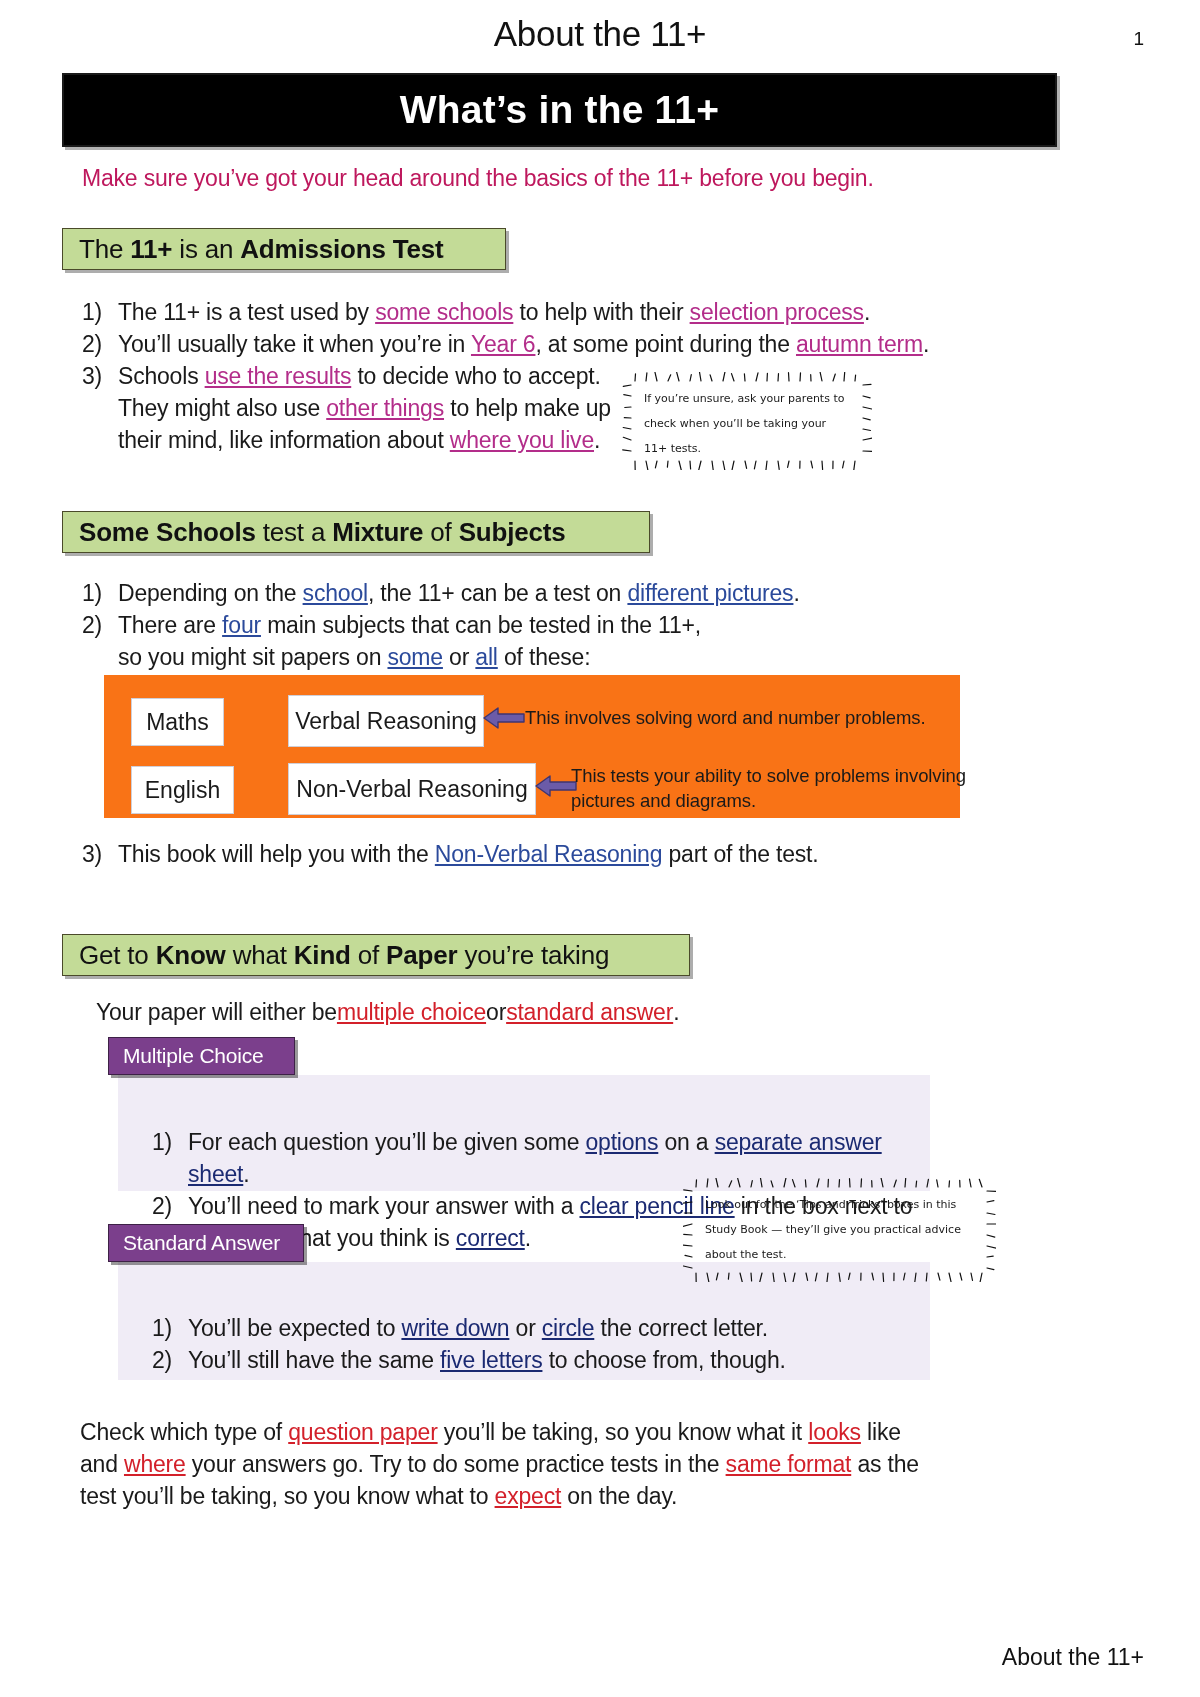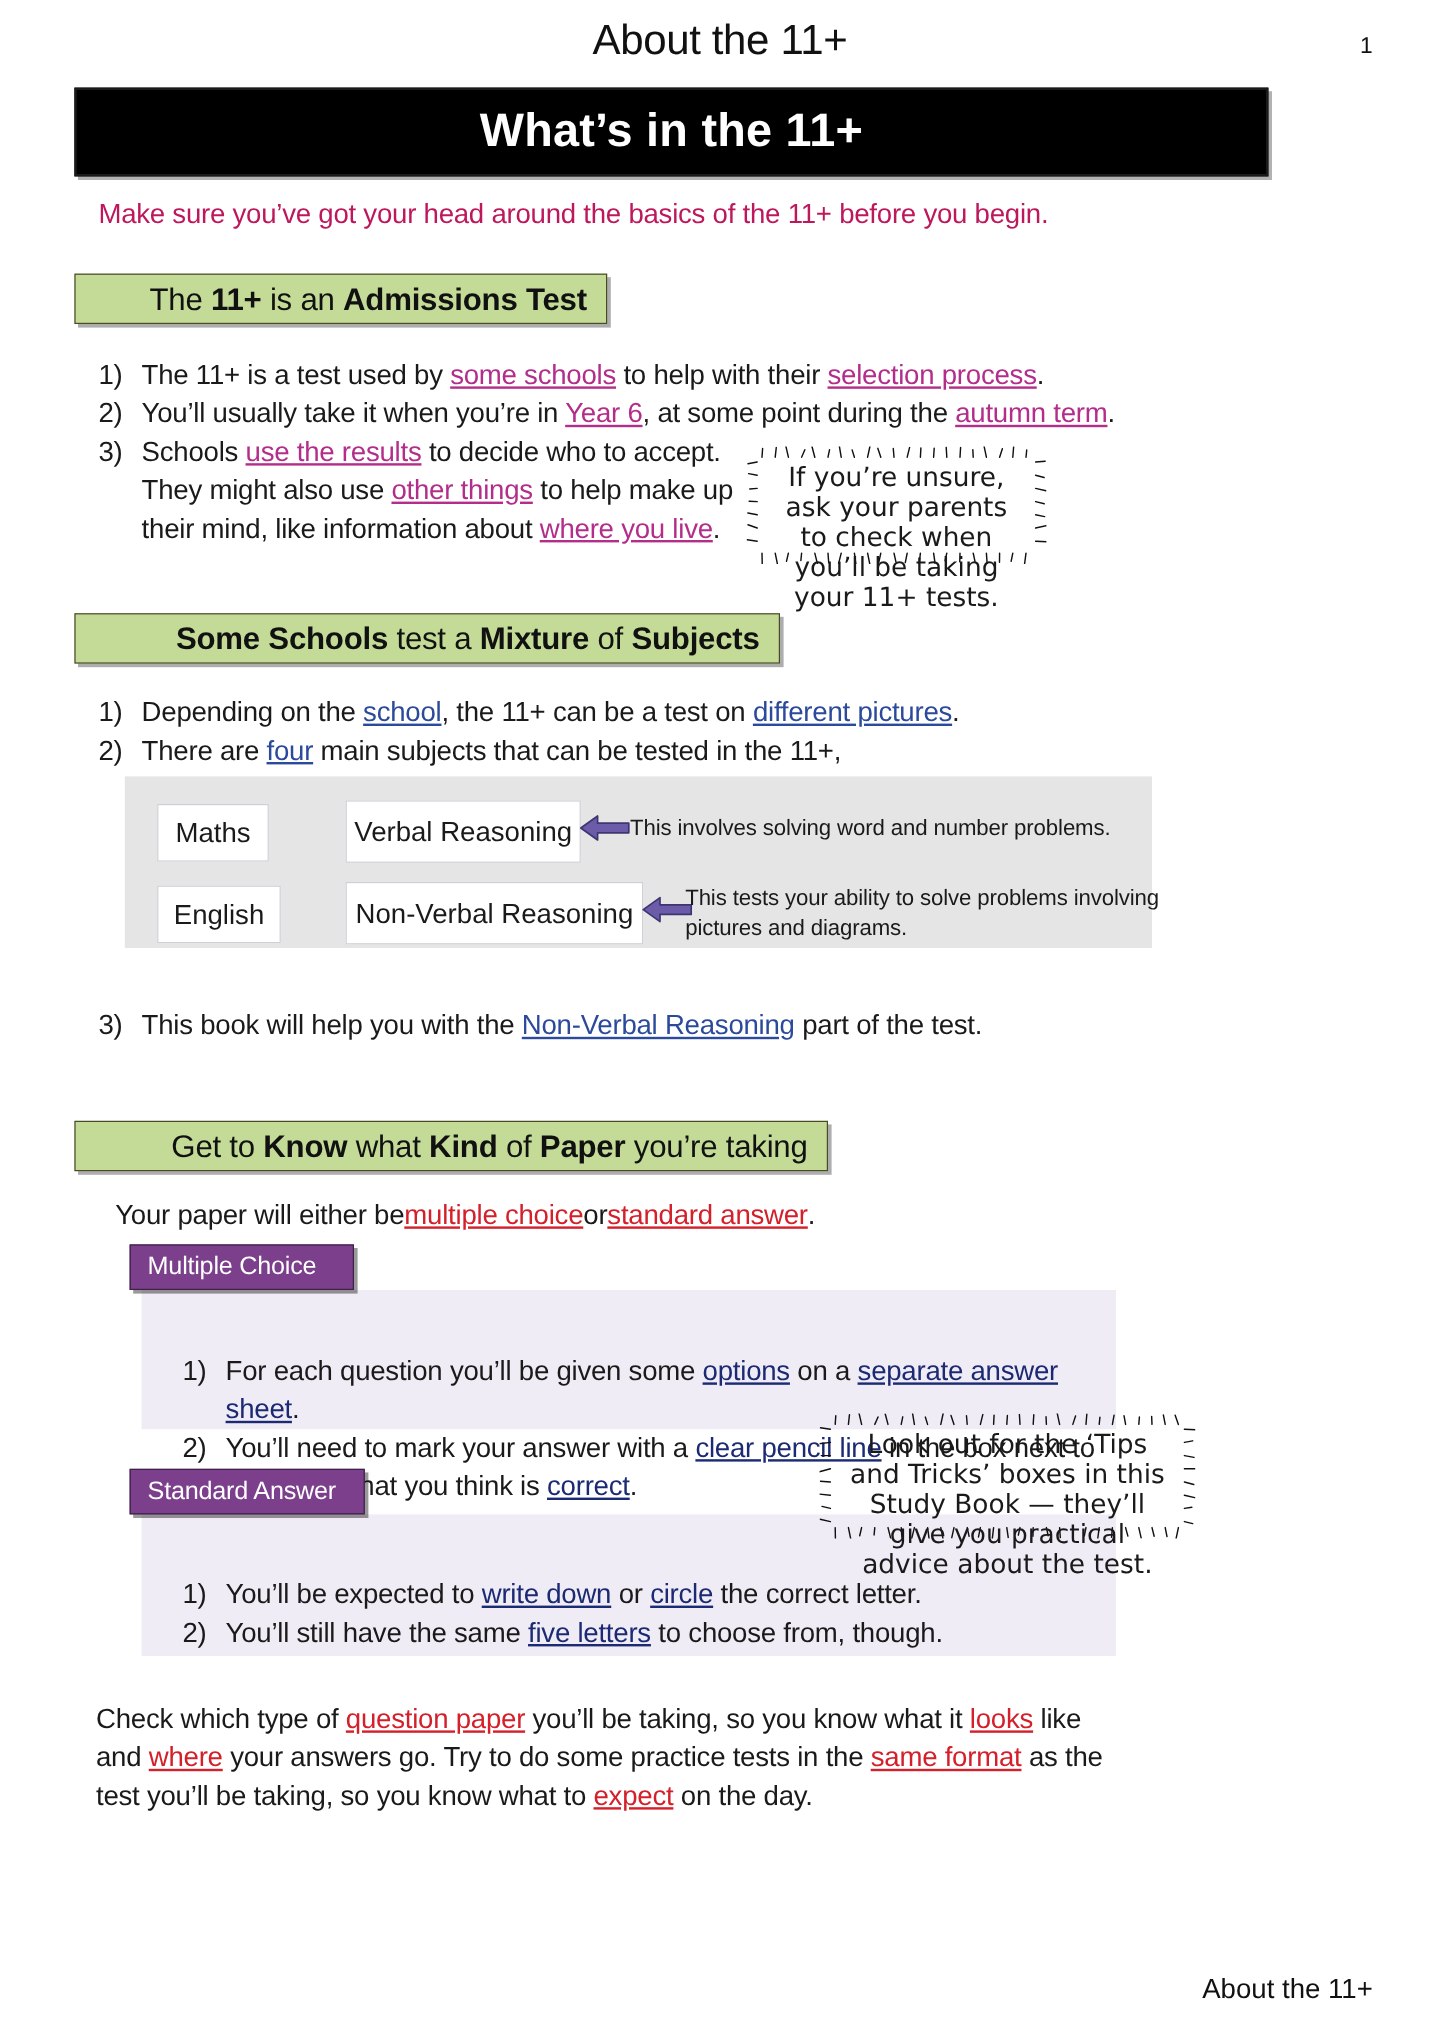--- a/index.html
+++ b/index.html
@@ -79,21 +79,20 @@
   .green-head {
     position: absolute;
     background: #c3db97;
     border: 1.5px solid #4a4a2a;
     box-shadow: 3px 3px 0 rgba(0,0,0,0.32);
     display: flex;
     align-items: center;
     padding: 0 16px;
     height: 42px;
     box-sizing: border-box;
-    justify-content: flex-end;
   }
   .green-head span {
     font-size: 26px;
     color: #111;
     letter-spacing: -0.2px;
     white-space: nowrap;
   }
   .green-head b { font-weight: bold; }
 
   #gh1 { top: 228px; left: 62px; width: 444px; }
@@ -130,43 +129,42 @@
   .lk-red  { color: #d3202a; }
 
   
   .tipbox {
     position: absolute;
     box-sizing: border-box;
   }
   .tipbox .tiptext {
     position: relative;
     font-family: "DejaVu Sans", sans-serif;
-    font-size: 22px;
+    font-size: 11px;
     line-height: 25px;
-    text-align: center;
     color: #1a1a1a;
     padding: 14px 22px;
   }
   .tick-svg {
     position: absolute;
     top: 0; left: 0;
     pointer-events: none;
   }
 
   #tip1 { top: 372px; left: 622px; width: 250px; height: 98px; }
   #tip2 { top: 1178px; left: 683px; width: 313px; height: 104px; }
 
   
   #subjects-panel {
     position: absolute;
-    top: 647px;
+    top: 675px;
     left: 104px;
     width: 856px;
     height: 143px;
-    background: #e5e5e5;
+    background: #f97316;
   }
   .subj-box {
     position: absolute;
     background: #ffffff;
     border: 1px solid #cfcfd8;
     display: flex;
     align-items: center;
     justify-content: center;
     font-size: 23px;
     color: #1a1a1a;

